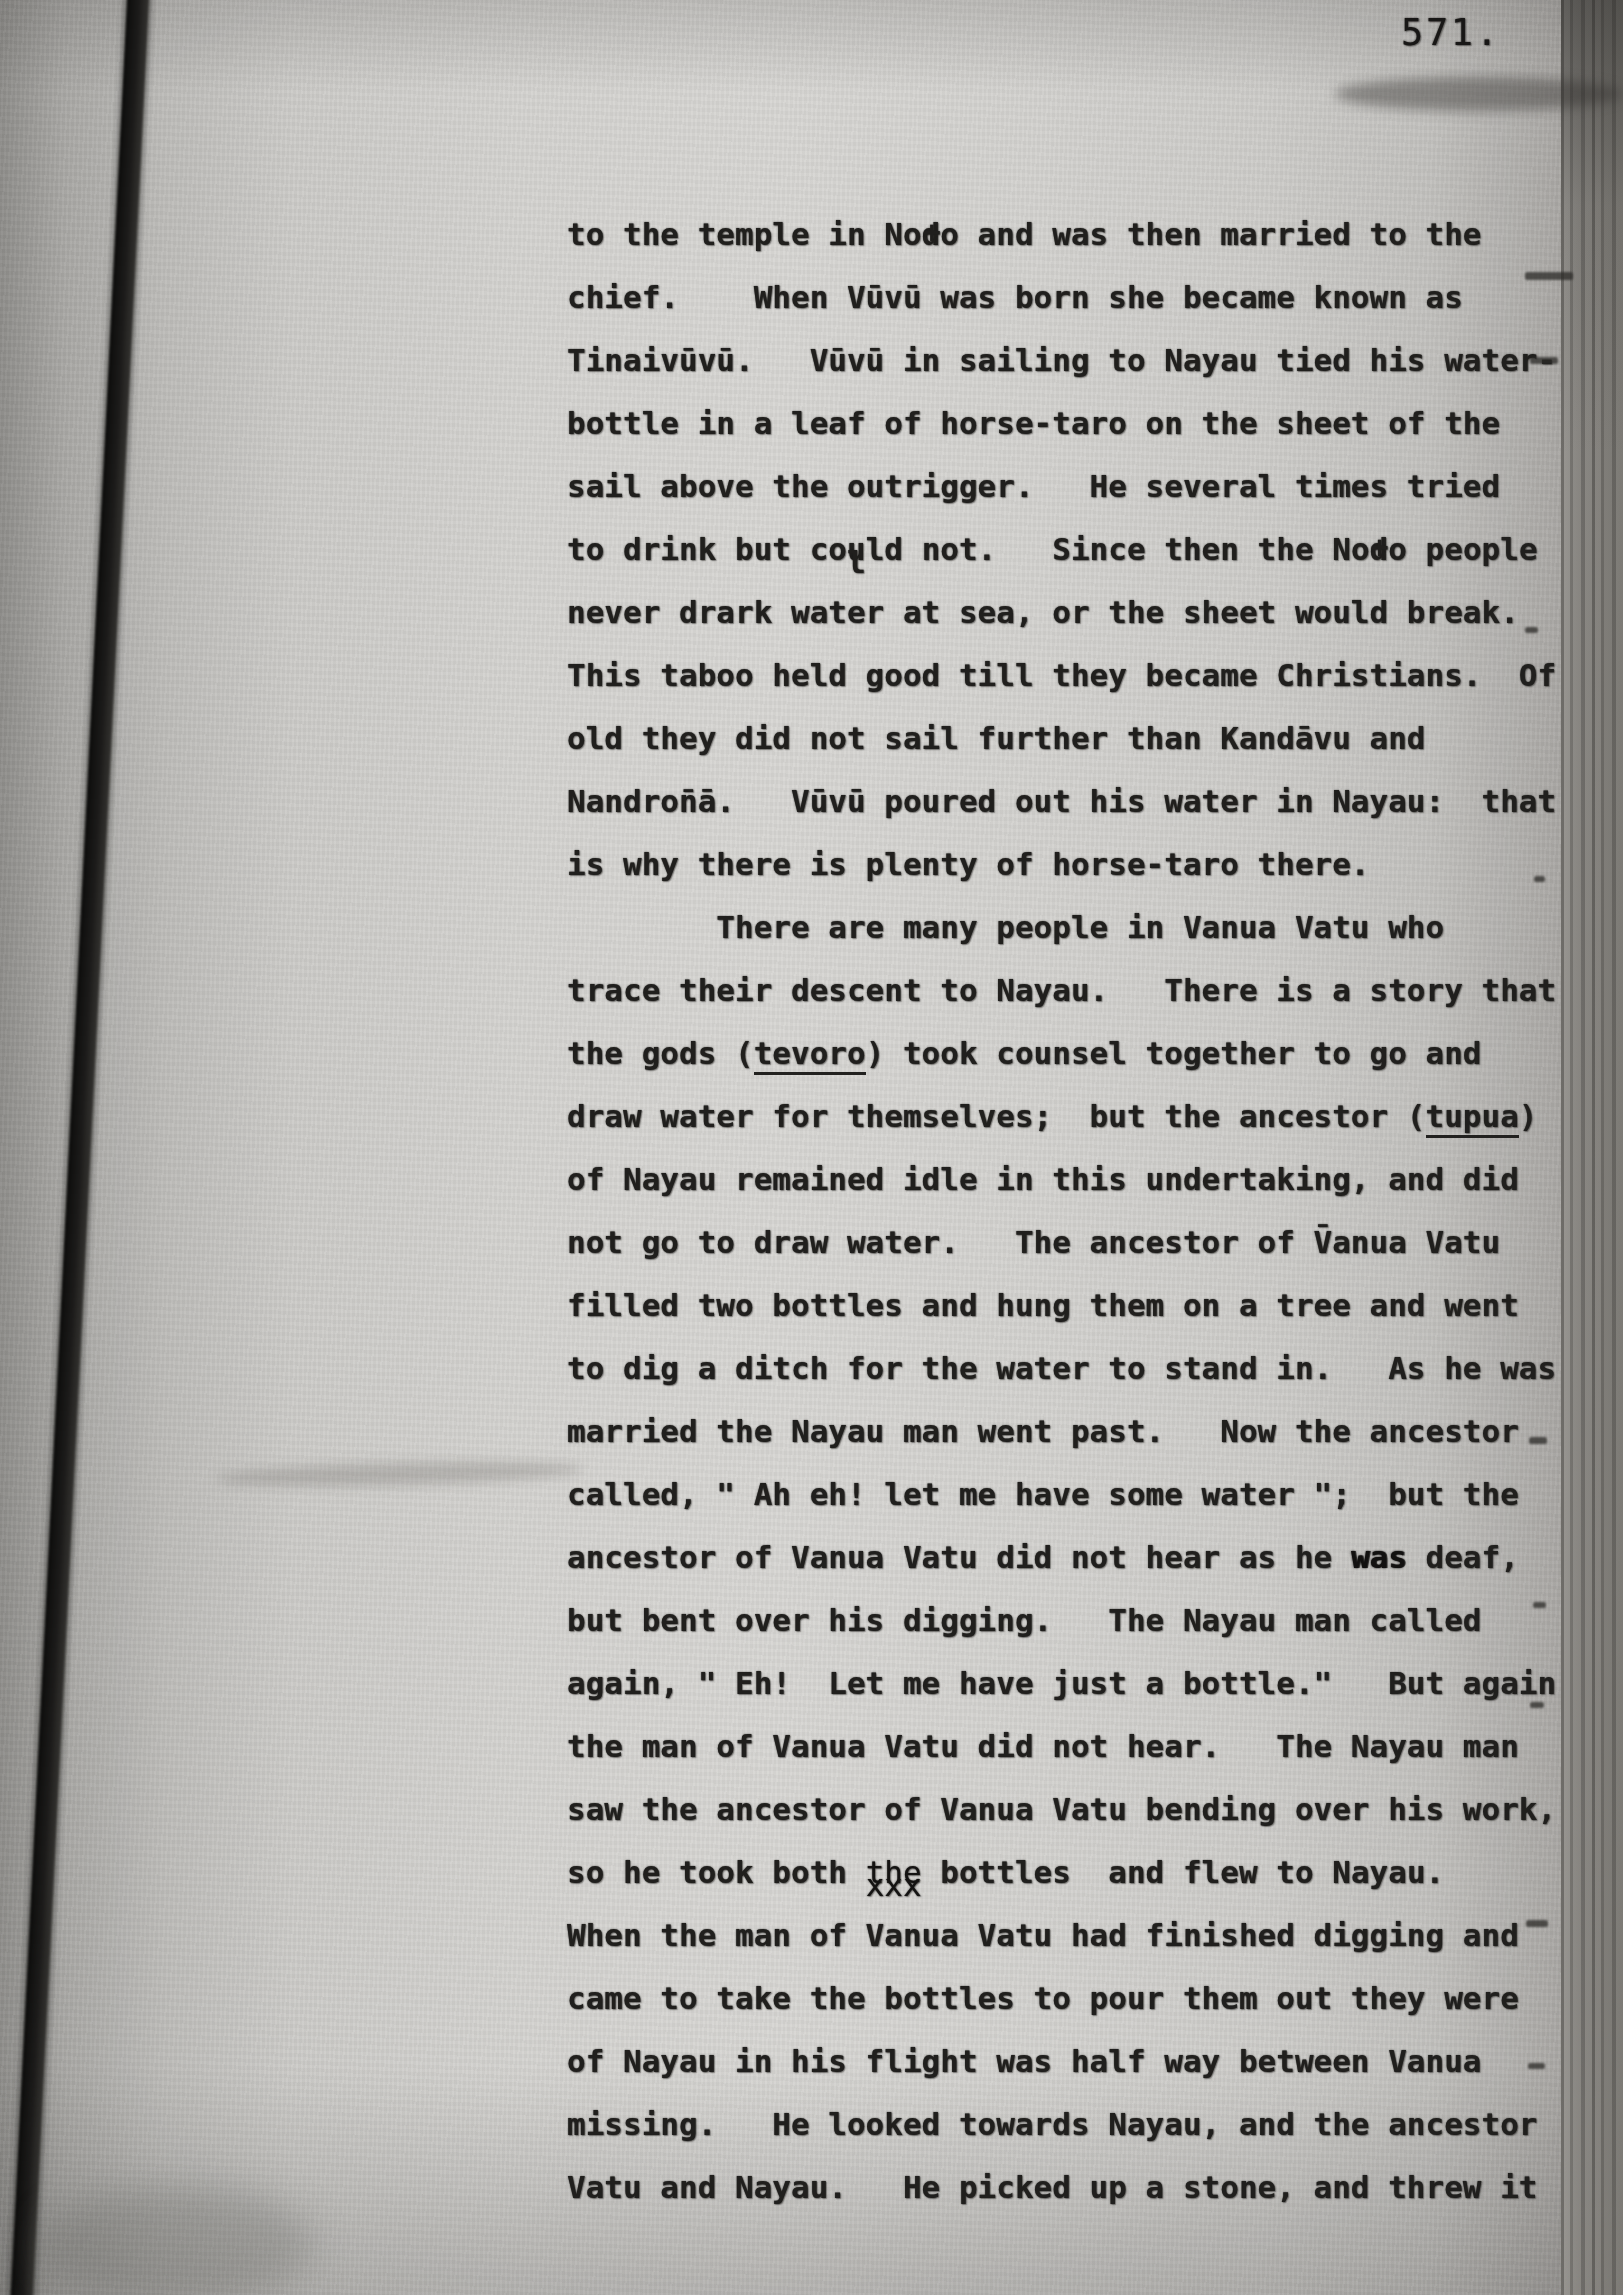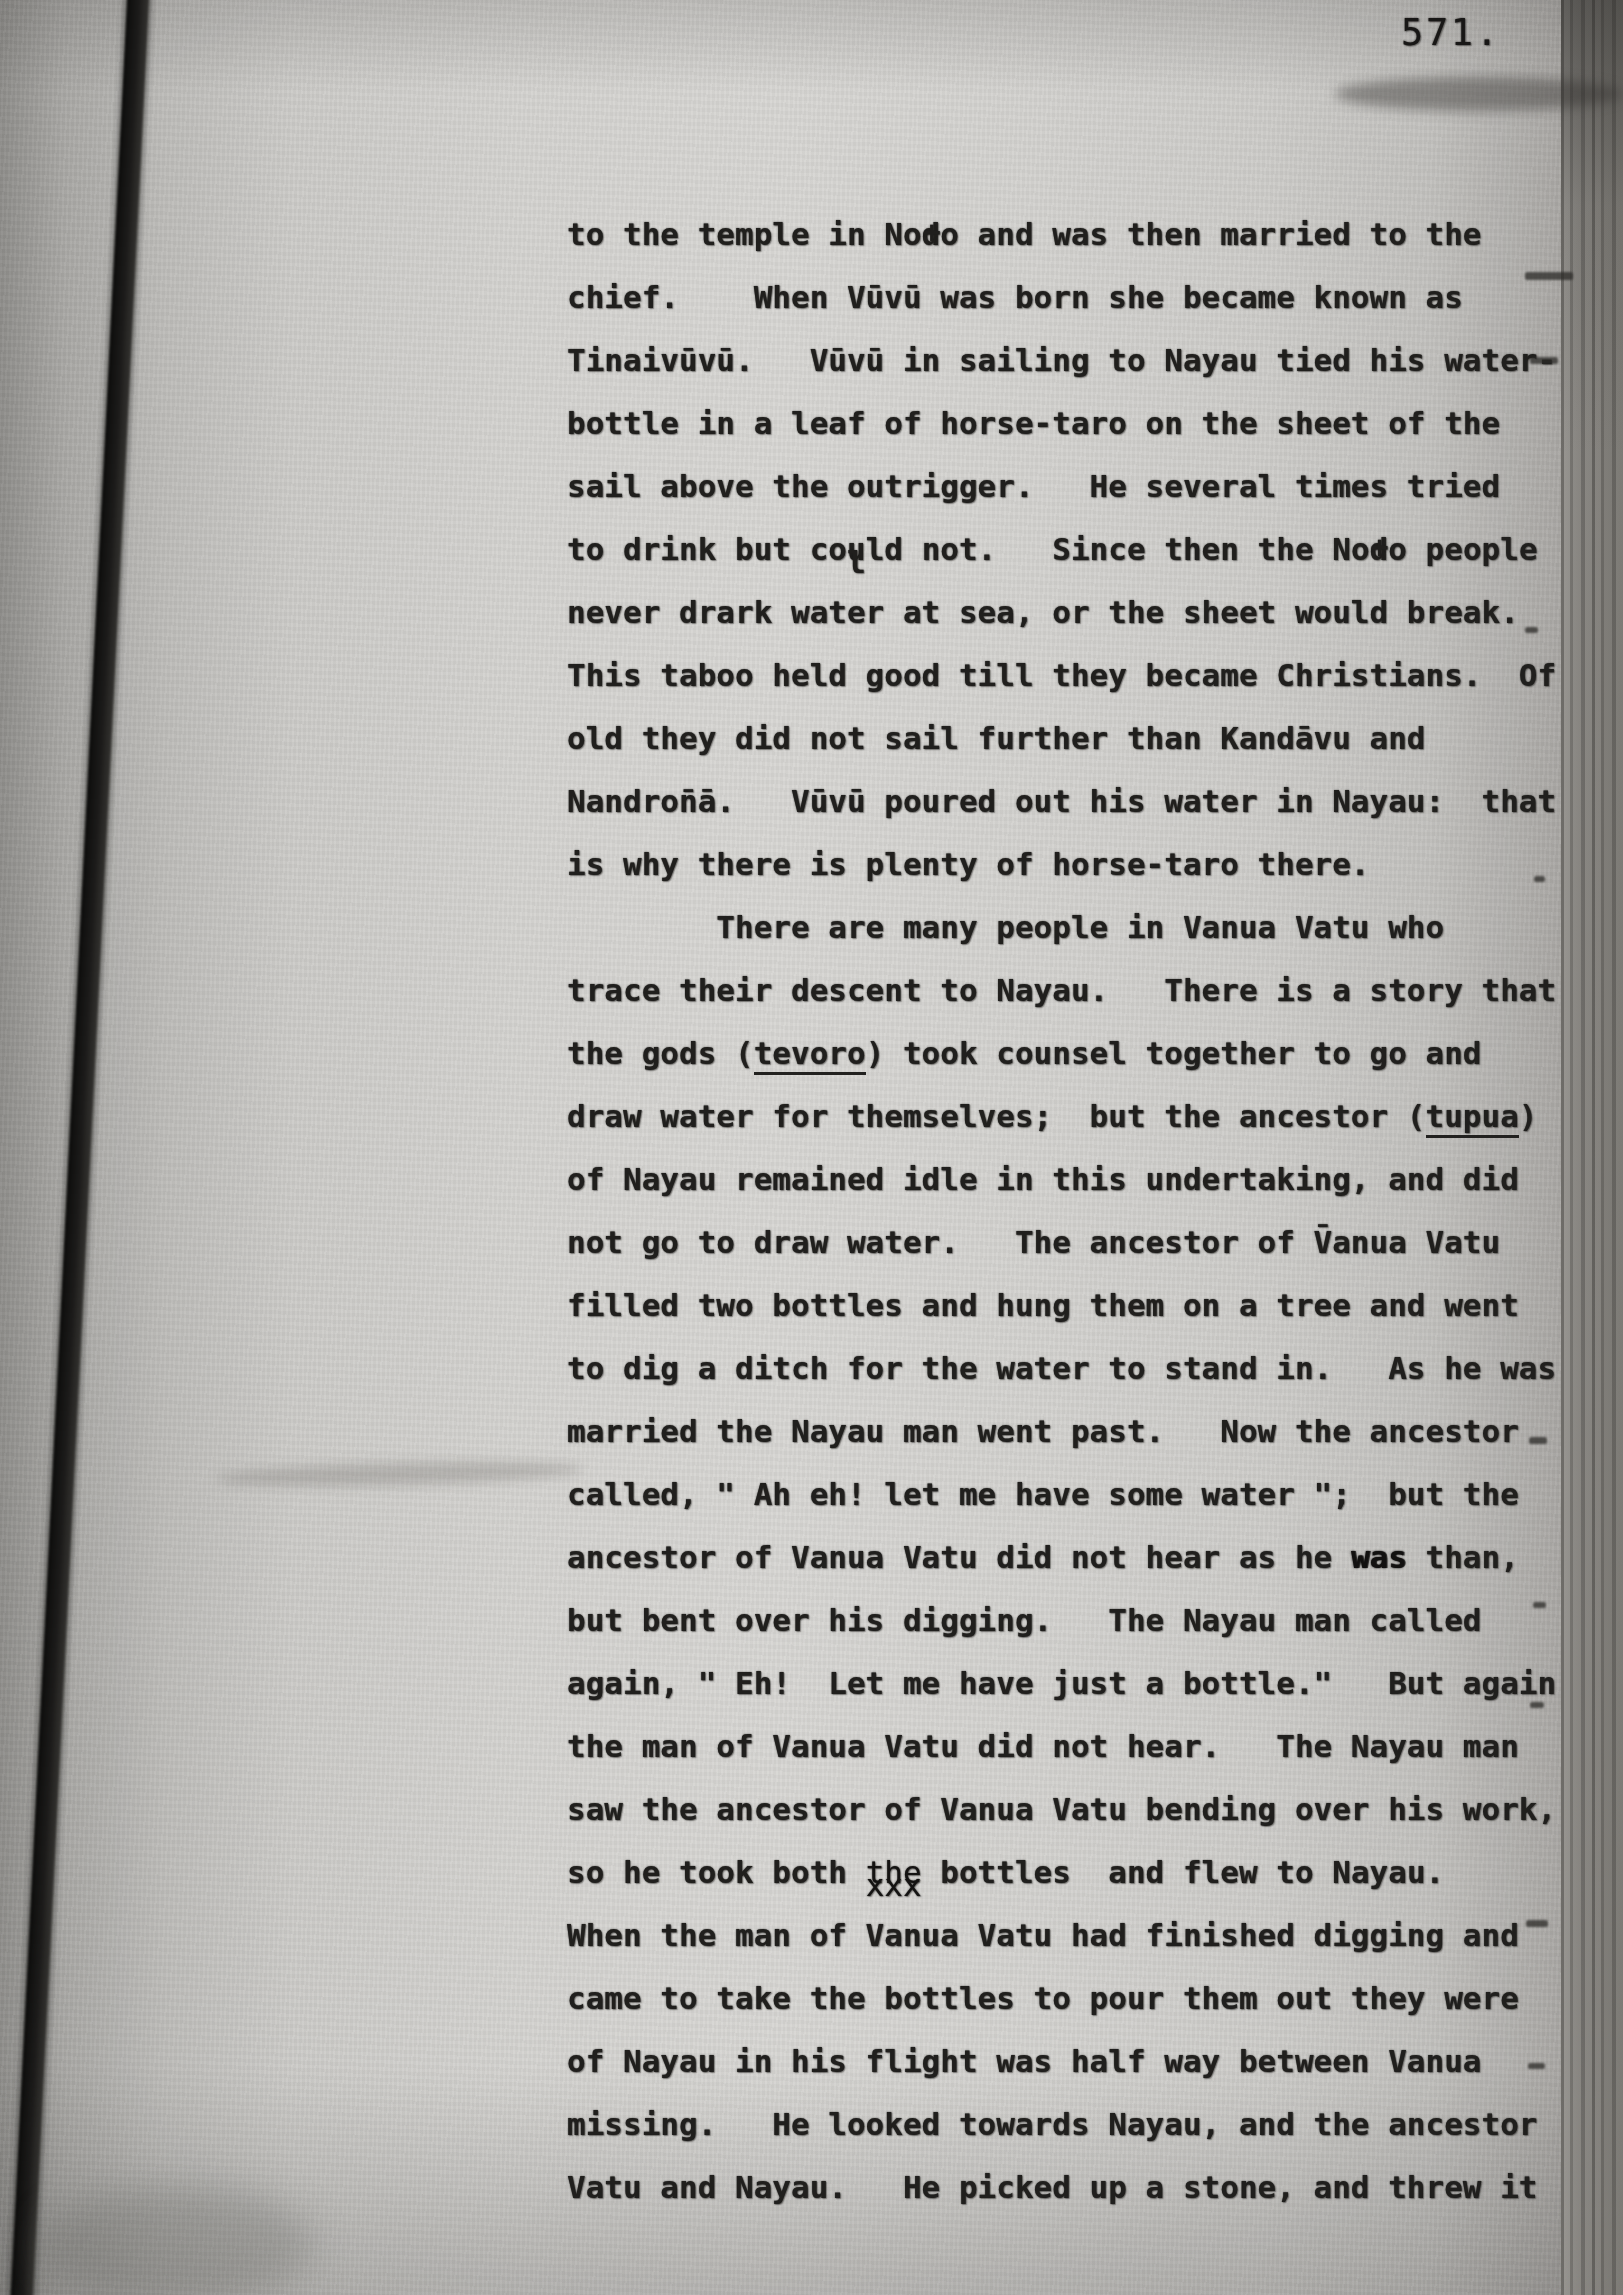--- a/index.html
+++ b/index.html
@@ -98,21 +98,21 @@
       <div class="line"><span>        There are many people in Vanua Vatu who</span></div>
       <div class="line"><span>trace their descent to Nayau.   There is a story that</span></div>
       <div class="line"><span>the gods (</span><span class="useg">tevoro</span><span>) took counsel together to go and</span></div>
       <div class="line"><span>draw water for themselves;  but the ancestor (</span><span class="useg">tupua</span><span>)</span></div>
       <div class="line"><span>of Nayau remained idle in this undertaking, and did</span></div>
       <div class="line"><span>not go to draw water.   The ancestor of V̄anua Vatu</span></div>
       <div class="line"><span>filled two bottles and hung them on a tree and went</span></div>
       <div class="line"><span>to dig a ditch for the water to stand in.   As he was</span></div>
       <div class="line"><span>married the Nayau man went past.   Now the ancestor</span></div>
       <div class="line"><span>called, " Ah eh! let me have some water ";  but the</span></div>
-      <div class="line"><span>ancestor of Vanua Vatu did not hear as he </span><span class="bseg">was</span><span> than,</span></div>
+      <div class="line"><span>ancestor of Vanua Vatu did not hear as he </span><span class="bseg">was</span><span> deaf,</span></div>
       <div class="line"><span>but bent over his digging.   The Nayau man called</span></div>
       <div class="line"><span>again, " Eh!  Let me have just a bottle."   But again</span></div>
       <div class="line"><span>the man of Vanua Vatu did not hear.   The Nayau man</span></div>
       <div class="line"><span>saw the ancestor of Vanua Vatu bending over his work,</span></div>
       <div class="line"><span>so he took both </span><span class="xseg">the<span class="xov">xxx</span></span><span> bottles  and flew to Nayau.</span></div>
       <div class="line"><span>When the man of Vanua Vatu had finished digging and</span></div>
       <div class="line"><span>came to take the bottles to pour them out they were</span></div>
       <div class="line"><span>of Nayau in his flight was half way between Vanua</span></div>
       <div class="line"><span>missing.   He looked towards Nayau, and the ancestor</span></div>
       <div class="line"><span>Vatu and Nayau.   He picked up a stone, and threw it</span></div>

